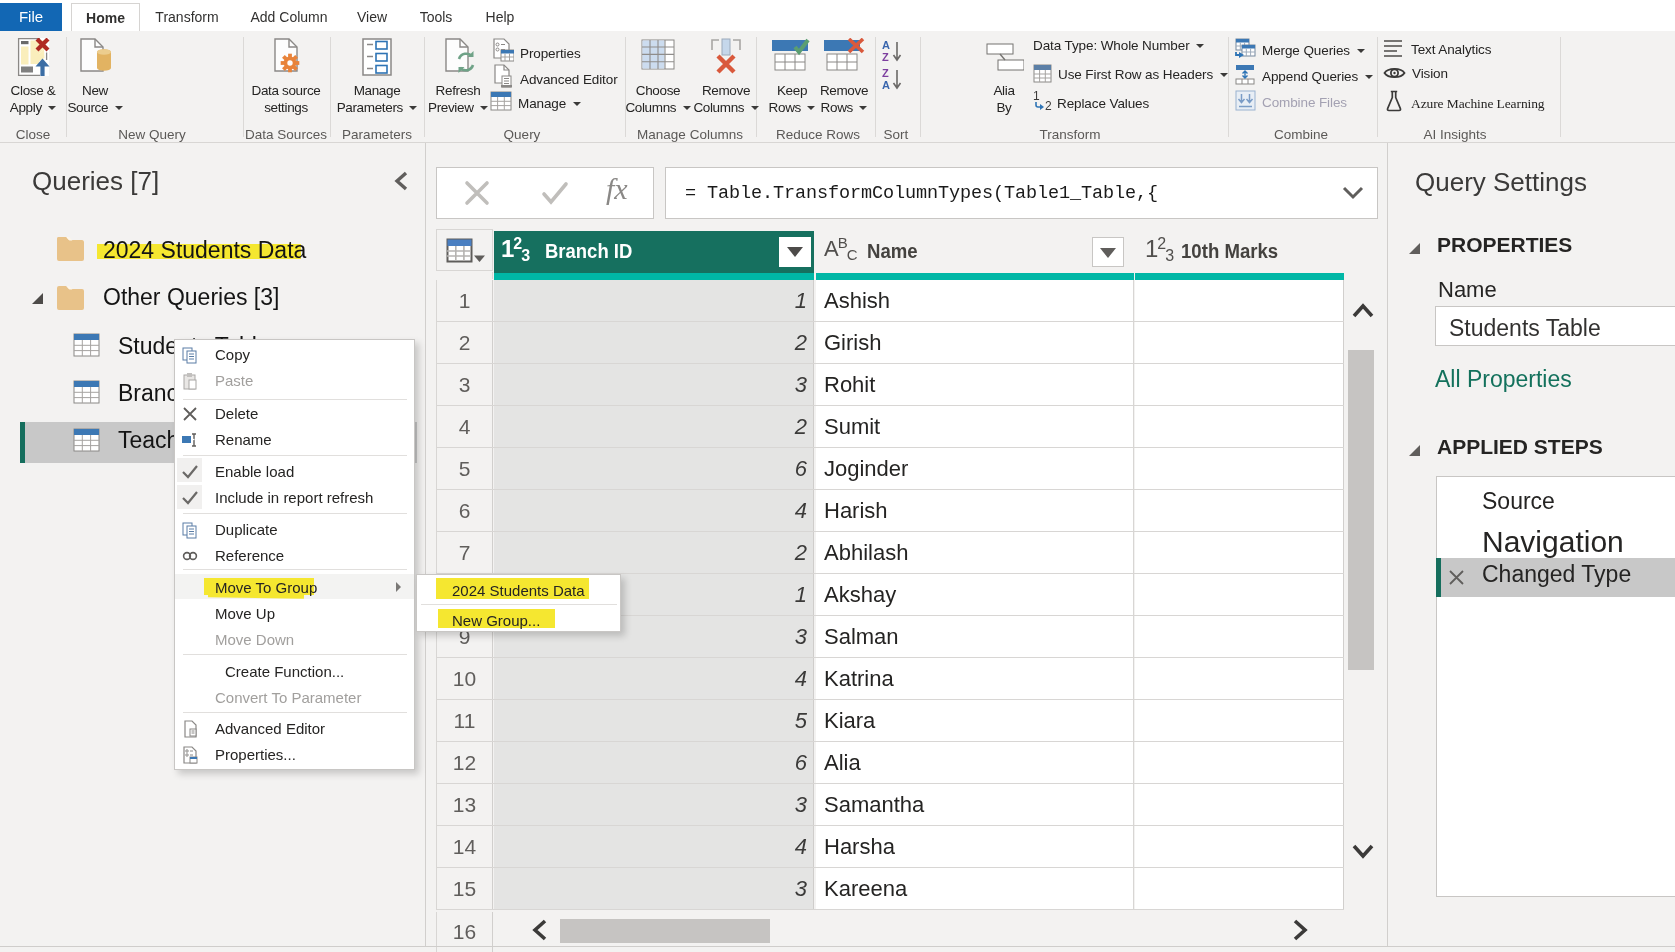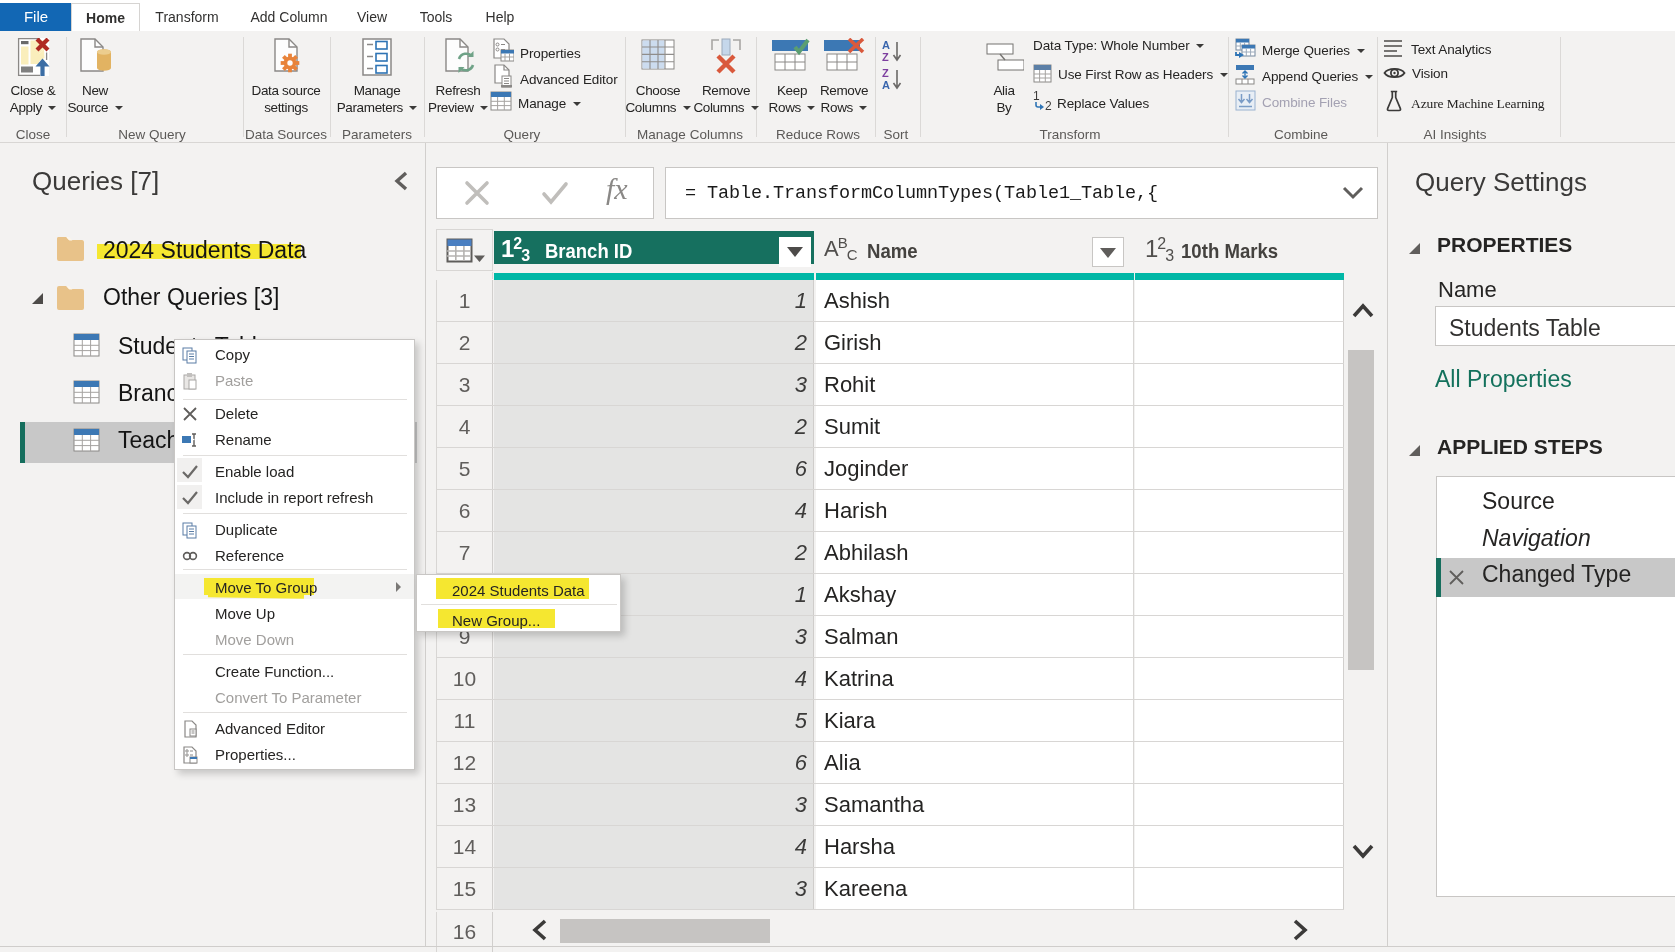--- a/index.html
+++ b/index.html
@@ -3,42 +3,42 @@
 <meta charset="utf-8">
 <style>
   * { margin:0; padding:0; box-sizing:border-box; }
   html,body { width:1675px; height:952px; overflow:hidden; }
   body { font-family:"Liberation Sans", sans-serif; background:#f3f2f1; }
   .abs { position:absolute; }
   #stage { position:relative; width:1675px; height:952px; overflow:hidden; }
   
   #tabbar { position:absolute; left:0; top:0; width:1675px; height:31px; background:#ffffff; }
   .tab { position:absolute; top:3px; height:28px; line-height:28px; font-size:14px; color:#323130; text-align:center; }
-  #tab-file { left:0; width:72px; background:#1267b4; color:#fff; font-size:15px; }
+  #tab-file { left:0; width:62px; background:#1267b4; color:#fff; font-size:15px; }
   #tab-home { left:71px; width:69px; background:#ffffff; border:1px solid #d6d4d2; border-bottom:none; font-weight:bold; }
   
   #ribbon { position:absolute; left:0; top:31px; width:1675px; height:112px; background:#f3f2f1; border-bottom:1px solid #d8d6d4; }
   .gsep { position:absolute; top:6px; width:1px; height:100px; background:#dbd9d7; }
   .glabel { position:absolute; top:94px; height:20px; line-height:20px; font-size:13.5px; color:#5b5957; text-align:center; }
   .rbtn { position:absolute; top:7px; text-align:center; font-size:13.5px; color:#252423; letter-spacing:-0.35px; }
   .rbtn .ic { height:42px; display:flex; align-items:flex-start; justify-content:center; }
   .rbtn .lbl { line-height:17px; margin-top:2px; }
   .rbtn .lbl div { white-space:nowrap; }
   .srow { position:absolute; height:24px; font-size:13.5px; color:#252423; white-space:nowrap; letter-spacing:-0.1px; }
   .srow svg { vertical-align:-4px; margin-right:6px; }
   .carety { display:inline-block; width:0; height:0; border-left:4.5px solid transparent; border-right:4.5px solid transparent; border-top:4.5px solid #3b3a39; margin-left:3px; vertical-align:2px; }
   .dis { color:#a3a1b2; }
   
   #lpanel { position:absolute; left:0; top:143px; width:426px; height:804px; background:#f3f2f1; border-right:1px solid #d1cfcd; }
   
   #rpanel { position:absolute; left:1387px; top:143px; width:288px; height:804px; background:#f3f2f1; border-left:1px solid #d1cfcd; }
   
   .whitebox { position:absolute; background:#fff; border:1px solid #c8c6c4; }
   
-  .hdrcell { position:absolute; top:231px; height:33px; }
+  .hdrcell { position:absolute; top:231px; height:42px; }
   .numcol { position:absolute; left:436px; width:57px; background:#f3f2f1; border-left:1px solid #d8d6d4; border-right:1px solid #d1cfcd; color:#605e5c; font-size:21px; text-align:center; }
   .cellB { position:absolute; left:494px; width:320px; background:#e4e4e3; border-right:1px solid #cfcdcb; color:#3b3a39; font-size:22px; font-style:italic; text-align:right; padding-right:6px; }
   .cellN { position:absolute; left:816px; width:318px; background:#fff; border-right:1px solid #d8d6d4; color:#252423; font-size:22px; padding-left:8px; }
   .cellM { position:absolute; left:1135px; width:209px; background:#fff; border-right:1px solid #d1cfcd; }
   .rowline { position:absolute; left:436px; width:908px; height:1px; background:#d8d6d4; }
   
   #ctx { position:absolute; left:174px; top:339px; width:241px; height:431px; background:#fff; border:1px solid #c8c6c4; box-shadow:4px 4px 7px rgba(0,0,0,0.18); }
   .mi { position:absolute; left:40px; font-size:15px; color:#252423; height:26px; line-height:26px; white-space:nowrap; }
   .mi.dis { color:#a19f9d; }
   .msep { position:absolute; left:8px; width:224px; height:1px; background:#e1dfdd; }
@@ -396,21 +396,21 @@
     <div class="abs" style="left:50px;top:134px;font-size:22px;color:#252423;">Name</div>
     <div class="whitebox" style="left:47px;top:163px;width:288px;height:40px;"></div>
     <div class="abs" style="left:61px;top:172px;font-size:23px;color:#323130;">Students Table</div>
     <div class="abs" style="left:47px;top:223px;font-size:23px;color:#13715c;">All Properties</div>
     <div class="abs" style="left:20px;top:300px;"><svg width="13" height="13" viewBox="0 0 13 13">
           <path d="M12 1 V12 H1 Z" fill="#605e5c"></path>
         </svg></div>
     <div class="abs" style="left:49px;top:292px;font-size:21px;font-weight:bold;color:#252423;">APPLIED STEPS</div>
     <div class="whitebox" style="left:48px;top:333px;width:240px;height:421px;border-right:none;"></div>
     <div class="abs" style="left:94px;top:345px;font-size:23px;color:#252423;">Source</div>
-    <div class="abs" style="left:94px;top:382px;font-size:23px;color:#252423;font-style:italic;">Navigation</div>
+    <div class="abs" style="left:94px;top:382px;font-size:30px;color:#252423;">Navigation</div>
     <div class="abs" style="left:48px;top:415px;width:240px;height:39px;background:#c8c8c8;"></div>
     <div class="abs" style="left:48px;top:415px;width:5px;height:39px;background:#156e5d;"></div>
     <div class="abs" style="left:60px;top:426px;"><svg width="17" height="17" viewBox="0 0 17 17">
           <path d="M2 2 L15 15 M15 2 L2 15" stroke="#605e5c" stroke-width="1.8"></path>
         </svg></div>
     <div class="abs" style="left:94px;top:418px;font-size:23px;color:#252423;">Changed Type</div>
   </div>
 
   <div id="center">
 
@@ -609,21 +609,21 @@
     <div class="msep" style="top:229px;"></div>
     <div class="yhl" style="left:29px;top:238px;width:110px;height:17px;"></div>
     <div class="yhl" style="left:33px;top:253px;width:96px;height:5px;transform:rotate(0.8deg);"></div>
     <div class="mi" style="top:235px;">Move To Group</div>
     <svg class="abs" style="left:220px;top:242px;" width="7" height="10" viewBox="0 0 7 10">
         <path d="M1 0 L6 5 L1 10 Z" fill="#7a7876"></path>
       </svg>
     <div class="mi" style="top:261px;">Move Up</div>
     <div class="mi dis" style="top:287px;">Move Down</div>
     <div class="msep" style="top:314px;"></div>
-    <div class="mi" style="top:319px;">Create Function...</div>
+    <div class="mi" style="top:319px;margin-left:10px;">Create Function...</div>
     <div class="mi dis" style="top:345px;">Convert To Parameter</div>
     <div class="msep" style="top:372px;"></div>
     <svg class="mico" style="top:380px;" viewBox="0 0 18 18">
         <path d="M4 1 h7 l4 4 v12 h-11 z" fill="#fff" stroke="#8a8886" stroke-width="1.2"></path>
         <rect x="9" y="9" width="6" height="7" fill="#fff" stroke="#8a8886"></rect>
         <path d="M10.5 11 h3 M10.5 13 h3" stroke="#8a8886"></path>
       </svg>
     <div class="mi" style="top:376px;">Advanced Editor</div>
     <svg class="mico" style="top:406px;" viewBox="0 0 18 18">
         <path d="M3 1 h8 l4 4 v12 h-12 z" fill="#fff" stroke="#8a8886" stroke-width="1.2"></path>

